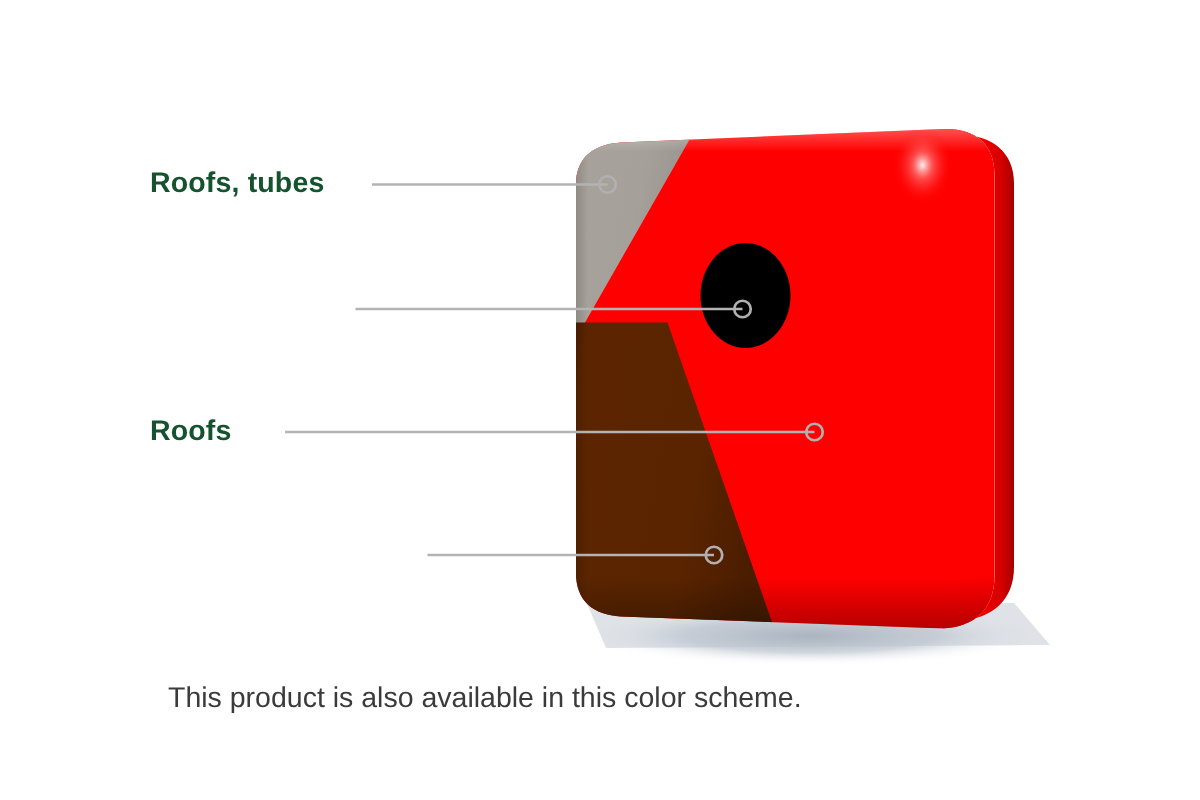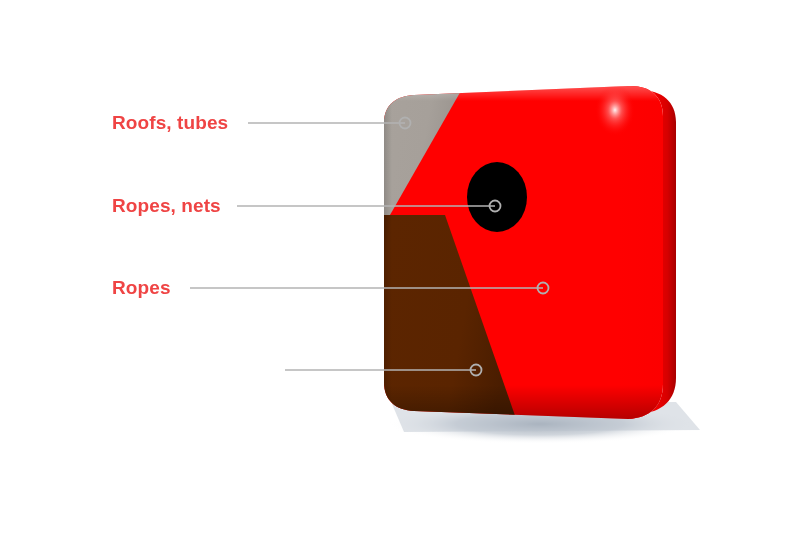--- a/index.html
+++ b/index.html
@@ -12,24 +12,24 @@
     width: 800px;
     height: 533px;
     background: #ffffff;
     overflow: hidden;
     font-family: "Liberation Sans", "DejaVu Sans", sans-serif;
   }
 
   
   .callout-label {
     position: absolute;
-    left: 112px;
+    left: 100px;
     font-size: 19px;
     font-weight: bold;
-    color: #ef4444;
+    color: #14532d;
     letter-spacing: 0.1px;
     white-space: nowrap;
     line-height: 1;
   }
   #label-0 { top: 113px; }
   #label-1 { top: 196px; }
   #label-2 { top: 278px; }
   #label-3 { top: 360px; }
 
   
@@ -172,19 +172,19 @@
         <circle cx="495" cy="206" r="5.5" fill="none" stroke="#b0b0b0" stroke-width="1.8"></circle>
         <line x1="190" y1="288" x2="543" y2="288" stroke="#b3b3b3" stroke-width="1.6"></line>
         <circle cx="543" cy="288" r="5.5" fill="none" stroke="#b0b0b0" stroke-width="1.8"></circle>
         <line x1="285" y1="370" x2="476" y2="370" stroke="#b3b3b3" stroke-width="1.6"></line>
         <circle cx="476" cy="370" r="5.5" fill="none" stroke="#b0b0b0" stroke-width="1.8"></circle>
       </g>
   </svg>
 
   <div class="callout-label" id="label-0">Roofs, tubes</div>
 
-  <div class="callout-label" id="label-1">Ropes, nets</div>
 
-  <div class="callout-label" id="label-2">Ropes</div>
+  <div class="callout-label" id="label-2">Roofs</div>
 
 
+  <div id="caption">This product is also available in this color scheme.</div>
 
 </div>
 
 </body></html>

